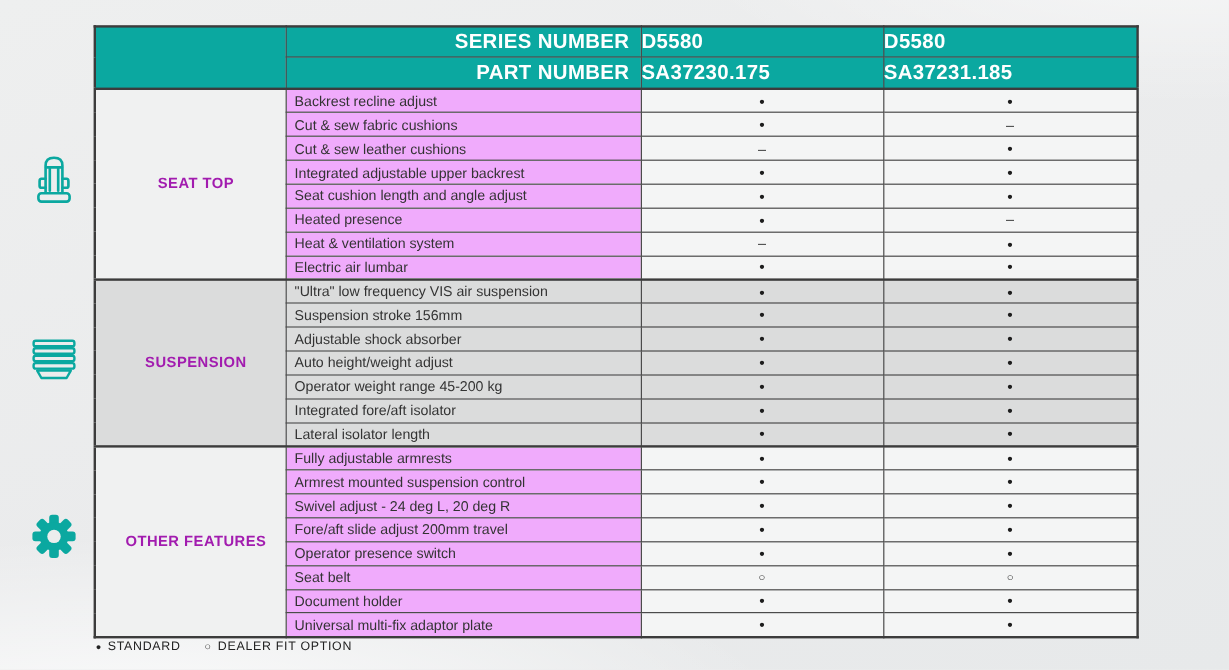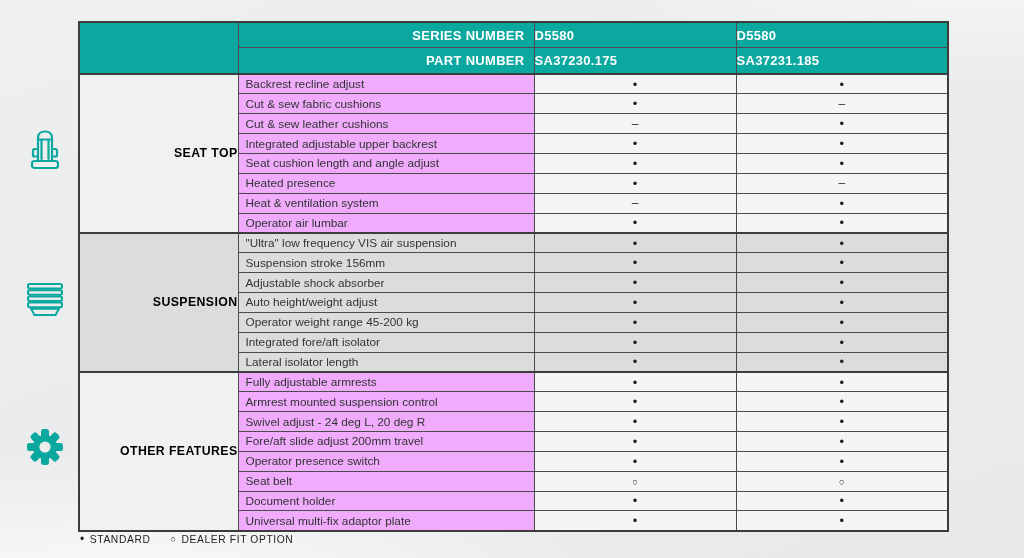--- a/index.html
+++ b/index.html
@@ -23,33 +23,33 @@
     border-collapse:collapse;table-layout:fixed;
     border:2px solid #3c3c3c;
     font-size:11.8px;color:#333;
   }
   col.c-label{width:159px;}
   col.c-feature{width:296px;}
   col.c-v1{width:202px;}
   col.c-v2{width:212px;}
   td,th{border:1px solid #4b4b4b;padding:0;}
 
-  thead td{height:24px;background:var(--accent);color:#fff;font-weight:bold;font-size:13px;}
+  thead td{height:24px;background:var(--accent);color:#fff;font-weight:bold;font-size:17px;}
   thead tr:last-child td{height:25px;}
   thead td.hlabel{text-align:right;padding-right:9px;letter-spacing:.3px;}
   thead td.hval{letter-spacing:.3px;}
   thead{border-bottom:2px solid #3c3c3c;}
 
   tbody tr{height:19.87px;}
   tbody.sec{border-top:2px solid #3c3c3c;}
   td.feature{padding-left:7px;background:#f0abfc;white-space:nowrap;overflow:hidden;}
   td.val{text-align:center;background:#f4f5f5;color:#1d1d1d;}
   tbody.gray td.feature, tbody.gray td.val{background:#dbdcdc;}
   th.section{
-    font-size:12.3px;font-weight:bold;color:#000000;text-align:right;
+    font-size:12.3px;font-weight:bold;color:#a21caf;text-align:center;
     padding-left:9px;letter-spacing:.4px;background:#f0f1f1;vertical-align:middle;
   }
   tbody.gray th.section{background:#dbdcdc;}
   .val.dot{font-size:13px;}
   .val.dash{font-size:12px;color:#333;}
   .val.circle{font-size:9.5px;}
 
   
   .side-icon{position:absolute;left:24px;width:42px;text-align:center;}
   #icon-seat{top:127px;}
@@ -162,21 +162,21 @@
         <td class="feature">Heated presence</td>
         <td class="val dot">•</td>
         <td class="val dash">–</td>
       </tr>
       <tr>
         <td class="feature">Heat &amp; ventilation system</td>
         <td class="val dash">–</td>
         <td class="val dot">•</td>
       </tr>
       <tr>
-        <td class="feature">Operator air lumbar</td>
+        <td class="feature">Electric air lumbar</td>
         <td class="val dot">•</td>
         <td class="val dot">•</td>
       </tr>
     </tbody>
     <tbody class="sec gray">
       <tr>
         <th class="section" rowspan="7">SUSPENSION</th>
         <td class="feature">"Ultra" low frequency VIS air suspension</td>
         <td class="val dot">•</td>
         <td class="val dot">•</td>

